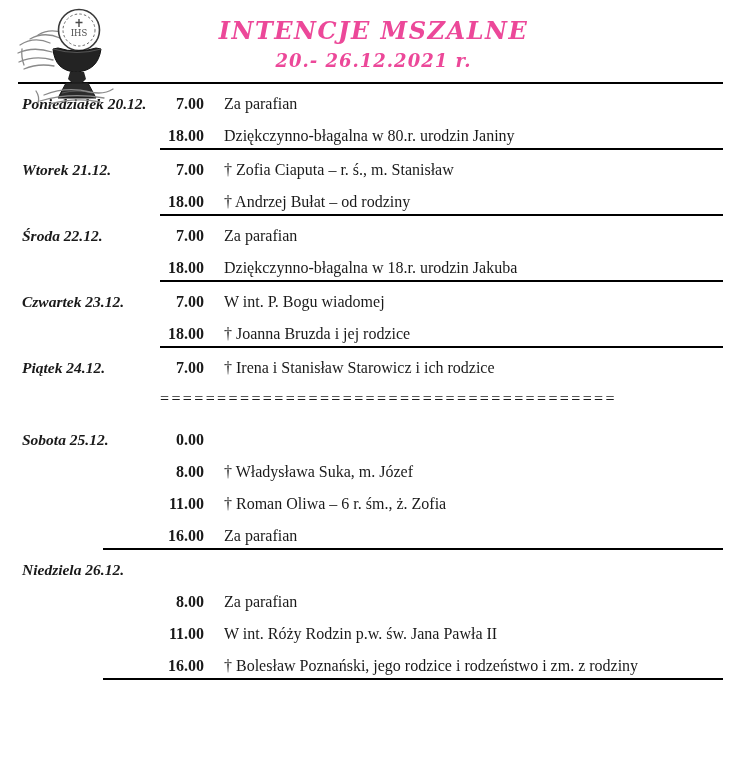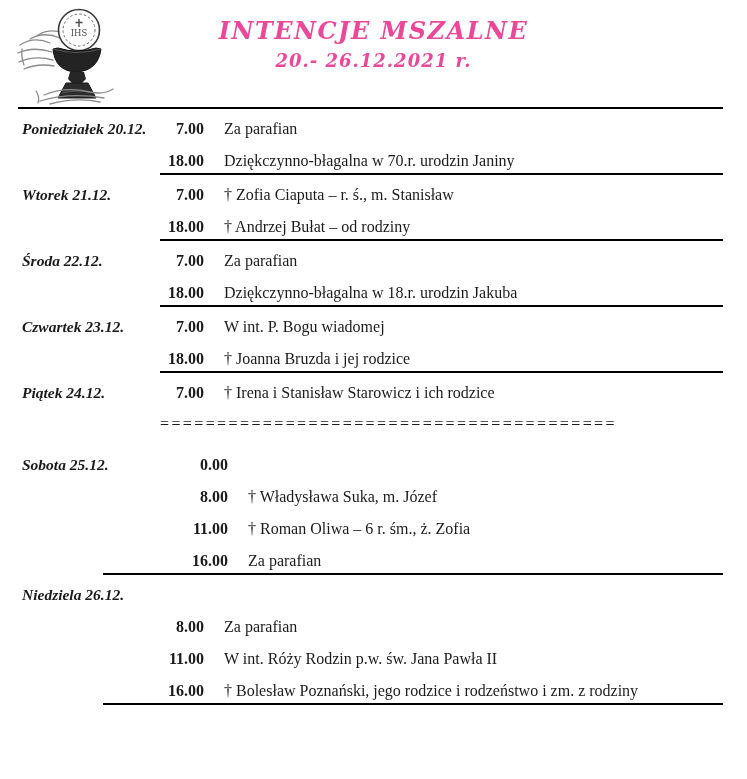--- a/index.html
+++ b/index.html
@@ -1,21 +1,21 @@
 <!DOCTYPE html>
 <html><head>
 <meta charset="utf-8">
 <style>
   html,body{margin:0;padding:0;background:#ffffff;}
   .page{
     width:747px;height:779px;background:#fff;position:relative;overflow:hidden;
     font-family:"Liberation Serif","DejaVu Serif",serif;color:#1a1a1a;
   }
   
-  header{height:107px;position:relative;}
+  header{height:82px;position:relative;}
   .logo{position:absolute;left:16px;top:5px;width:114px;height:100px;}
   .titles{
     text-align:center;padding-top:16px;
     font-weight:bold;font-style:italic;
     font-family:"DejaVu Serif","Liberation Serif",serif;
   }
   .title1{font-size:24px;letter-spacing:1.5px;}
   .title2{font-size:18px;letter-spacing:1px;margin-top:5px;}
   .toprule{border-top:2px solid #000;margin:0 24px 0 18px;}
   
@@ -26,21 +26,21 @@
     font-weight:bold;font-style:italic;font-size:15.5px;line-height:20px;
   }
   .day-col.full{width:auto;min-width:0;}
   .entries{flex:1;padding-right:24px;}
   .entry{display:flex;padding:10px 0 2px;font-size:16px;line-height:20px;}
   .time{width:44px;min-width:44px;text-align:right;font-weight:bold;margin-right:20px;}
   .desc{max-width:500px;}
   .eq-row{letter-spacing:2.4px;white-space:nowrap;overflow:hidden;font-size:16px;padding:10px 0 2px;}
   .sep{border-top:2px solid #000;margin:0 24px 0 160px;}
   .sep-wide{margin-left:103px;}
-  .mt{margin-top:10px;gap:24px;}
+  .mt{margin-top:10px;}
   .nd-entries{margin-left:160px;padding-right:24px;}
   
   .sk{fill:none;stroke:#8a8a8a;stroke-width:1.3;stroke-linecap:round;}
 </style>
 </head>
 <body>
 
 <div class="page">
 
   <header>
@@ -85,21 +85,21 @@
 
     <section class="day-block">
       <div class="day-col">Poniedziałek 20.12.</div>
       <div class="entries">
         <div class="entry">
           <span class="time">7.00</span>
           <span class="desc">Za parafian</span>
         </div>
         <div class="entry">
           <span class="time">18.00</span>
-          <span class="desc">Dziękczynno-błagalna w 70.r. urodzin Janiny</span>
+          <span class="desc">Dziękczynno-błagalna w 80.r. urodzin Janiny</span>
         </div>
       </div>
     </section>
     <div class="sep"></div>
 
     <section class="day-block">
       <div class="day-col">Wtorek 21.12.</div>
       <div class="entries">
         <div class="entry">
           <span class="time">7.00</span>

